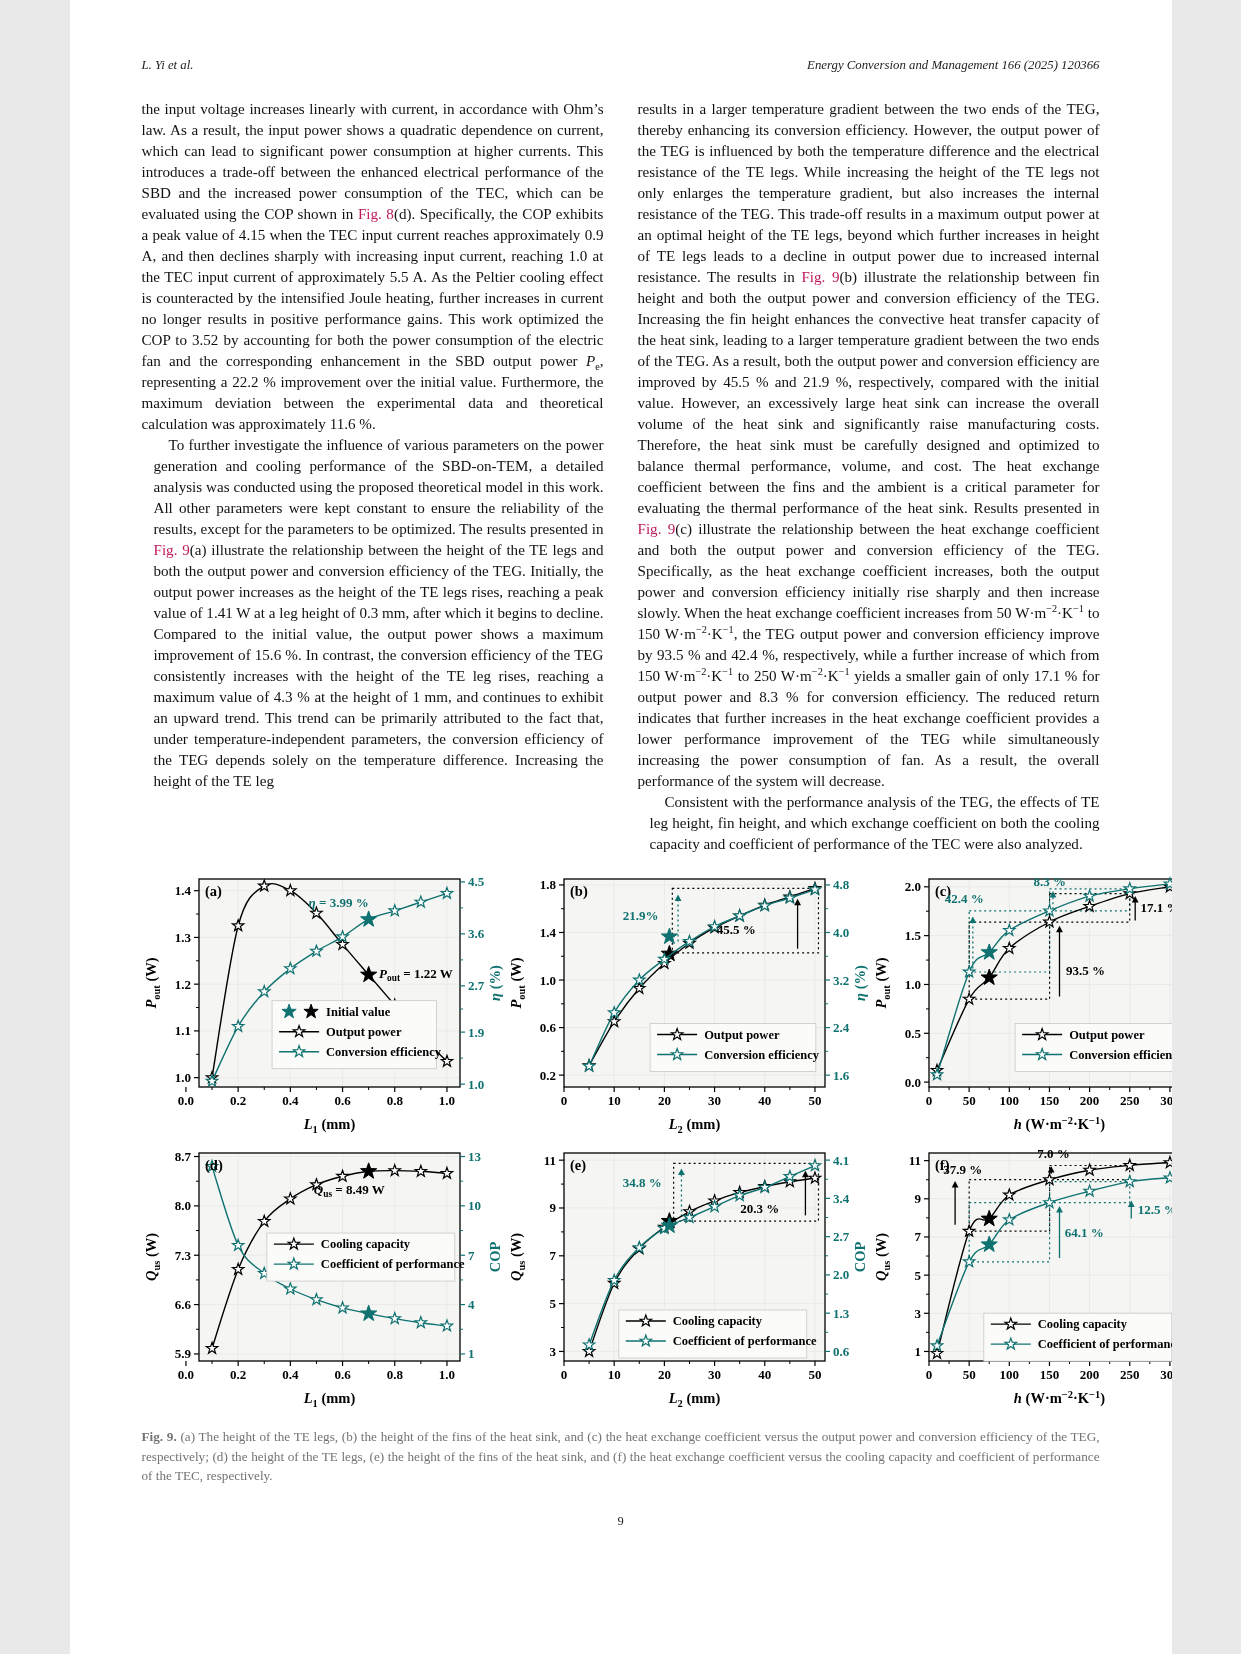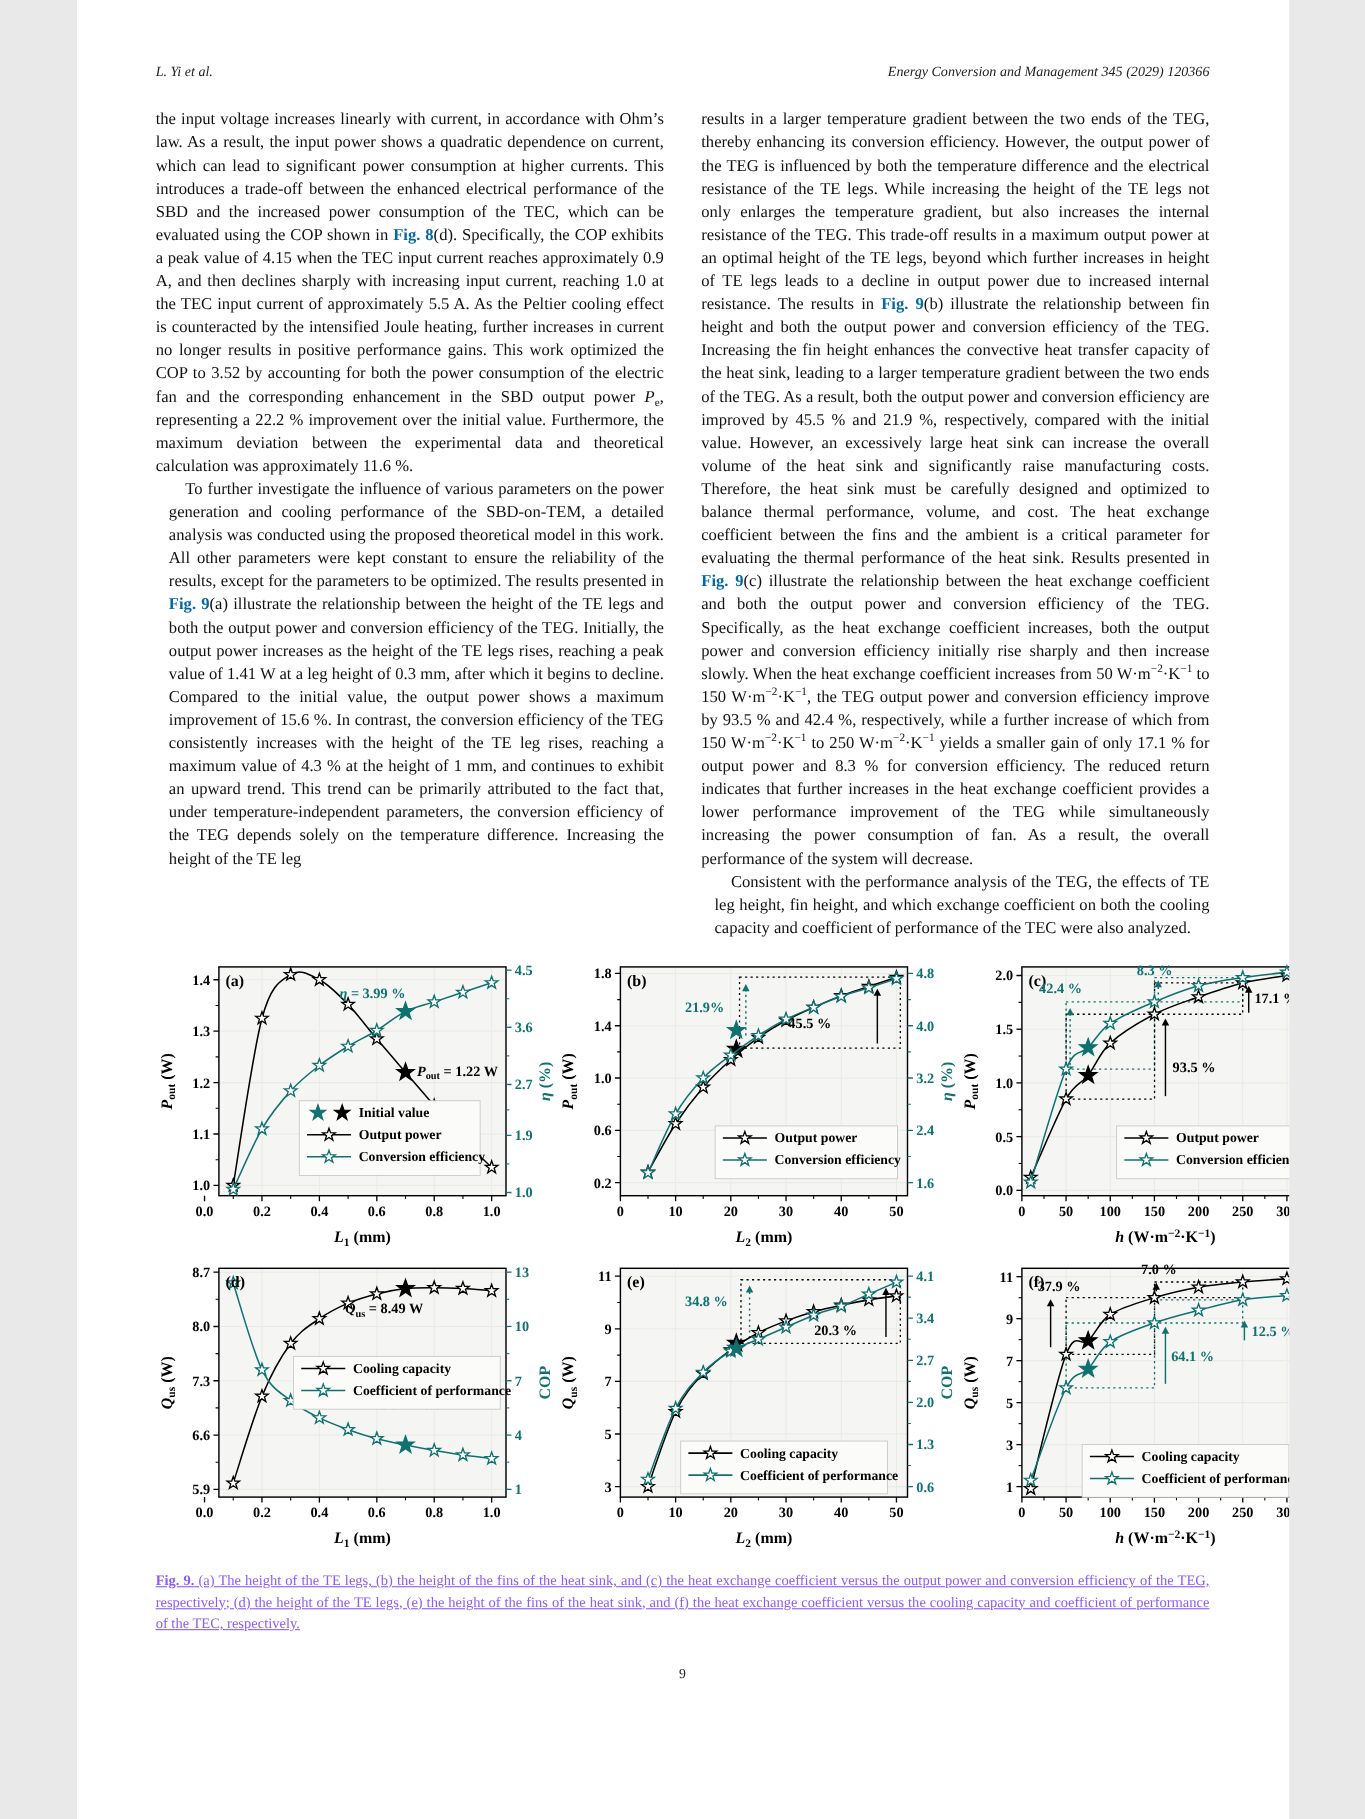--- a/index.html
+++ b/index.html
@@ -10,34 +10,34 @@
     overflow:hidden;
   }
   header{display:flex;justify-content:space-between;align-items:baseline;
     font-style:italic;font-size:12.8px;color:#222;}
   .cols{display:flex;gap:34px;margin-top:26px;}
   .col{flex:1;min-width:0;font-size:15.1px;line-height:21px;text-align:justify;}
   .para{margin:0;}
   .para.indent{text-indent:15px;margin-left:12px;}
   .subhead{font-style:italic;margin:23px 0 23px 0;}
   sub,sup{font-size:68%;line-height:0;}
-  .fig-link{color:#0369a1;font-weight:bold;}
+  .fig-link{color:#be185d;}
   figure{margin:0;}
   .charts{display:grid;grid-template-columns:repeat(3,1fr);column-gap:0;row-gap:2px;margin-top:14px;}
   .charts svg{display:block;}
-  figcaption{font-size:13.2px;line-height:19.5px;text-align:justify;margin-top:12px;color:#8b5cf6;text-decoration:underline;}
+  figcaption{font-size:13.2px;line-height:19.5px;text-align:justify;margin-top:12px;color:#737373;}
   .pageno{text-align:center;font-size:12.5px;margin-top:28px;color:#222;}
 </style>
 </head>
 <body>
 
 <div class="page">
   <header>
     <span>L. Yi et al.</span>
-    <span>Energy Conversion and Management 345 (2029) 120366</span>
+    <span>Energy Conversion and Management 166 (2025) 120366</span>
   </header>
 
   <main class="cols">
     <div class="col" id="col-left">
         <div class="para">the input voltage increases linearly with current, in accordance with Ohm’s law. As a result, the input power shows a quadratic dependence on current, which can lead to significant power consumption at higher currents. This introduces a trade-off between the enhanced electrical performance of the SBD and the increased power consumption of the TEC, which can be evaluated using the COP shown in <span class="fig-link">Fig. 8</span>(d). Specifically, the COP exhibits a peak value of 4.15 when the TEC input current reaches approximately 0.9 A, and then declines sharply with increasing input current, reaching 1.0 at the TEC input current of approximately 5.5 A. As the Peltier cooling effect is counteracted by the intensified Joule heating, further increases in current no longer results in positive performance gains. This work optimized the COP to 3.52 by accounting for both the power consumption of the electric fan and the corresponding enhancement in the SBD output power <i>P</i><sub>e</sub>, representing a 22.2 % improvement over the initial value. Furthermore, the maximum deviation between the experimental data and theoretical calculation was approximately 11.6 %.</div>
         <div class="para indent">To further investigate the influence of various parameters on the power generation and cooling performance of the SBD-on-TEM, a detailed analysis was conducted using the proposed theoretical model in this work. All other parameters were kept constant to ensure the reliability of the results, except for the parameters to be optimized. The results presented in <span class="fig-link">Fig. 9</span>(a) illustrate the relationship between the height of the TE legs and both the output power and conversion efficiency of the TEG. Initially, the output power increases as the height of the TE legs rises, reaching a peak value of 1.41 W at a leg height of 0.3 mm, after which it begins to decline. Compared to the initial value, the output power shows a maximum improvement of 15.6 %. In contrast, the conversion efficiency of the TEG consistently increases with the height of the TE leg rises, reaching a maximum value of 4.3 % at the height of 1 mm, and continues to exhibit an upward trend. This trend can be primarily attributed to the fact that, under temperature-independent parameters, the conversion efficiency of the TEG depends solely on the temperature difference. Increasing the height of the TE leg</div>
       </div>
     <div class="col" id="col-right">
         <div class="para">results in a larger temperature gradient between the two ends of the TEG, thereby enhancing its conversion efficiency. However, the output power of the TEG is influenced by both the temperature difference and the electrical resistance of the TE legs. While increasing the height of the TE legs not only enlarges the temperature gradient, but also increases the internal resistance of the TEG. This trade-off results in a maximum output power at an optimal height of the TE legs, beyond which further increases in height of TE legs leads to a decline in output power due to increased internal resistance. The results in <span class="fig-link">Fig. 9</span>(b) illustrate the relationship between fin height and both the output power and conversion efficiency of the TEG. Increasing the fin height enhances the convective heat transfer capacity of the heat sink, leading to a larger temperature gradient between the two ends of the TEG. As a result, both the output power and conversion efficiency are improved by 45.5 % and 21.9 %, respectively, compared with the initial value. However, an excessively large heat sink can increase the overall volume of the heat sink and significantly raise manufacturing costs. Therefore, the heat sink must be carefully designed and optimized to balance thermal performance, volume, and cost. The heat exchange coefficient between the fins and the ambient is a critical parameter for evaluating the thermal performance of the heat sink. Results presented in <span class="fig-link">Fig. 9</span>(c) illustrate the relationship between the heat exchange coefficient and both the output power and conversion efficiency of the TEG. Specifically, as the heat exchange coefficient increases, both the output power and conversion efficiency initially rise sharply and then increase slowly. When the heat exchange coefficient increases from 50 W·m<sup>−2</sup>·K<sup>−1</sup> to 150 W·m<sup>−2</sup>·K<sup>−1</sup>, the TEG output power and conversion efficiency improve by 93.5 % and 42.4 %, respectively, while a further increase of which from 150 W·m<sup>−2</sup>·K<sup>−1</sup> to 250 W·m<sup>−2</sup>·K<sup>−1</sup> yields a smaller gain of only 17.1 % for output power and 8.3 % for conversion efficiency. The reduced return indicates that further increases in the heat exchange coefficient provides a lower performance improvement of the TEG while simultaneously increasing the power consumption of fan. As a result, the overall performance of the system will decrease.</div>
         <div class="para indent">Consistent with the performance analysis of the TEG, the effects of TE leg height, fin height, and which exchange coefficient on both the cooling capacity and coefficient of performance of the TEC were also analyzed.</div>

